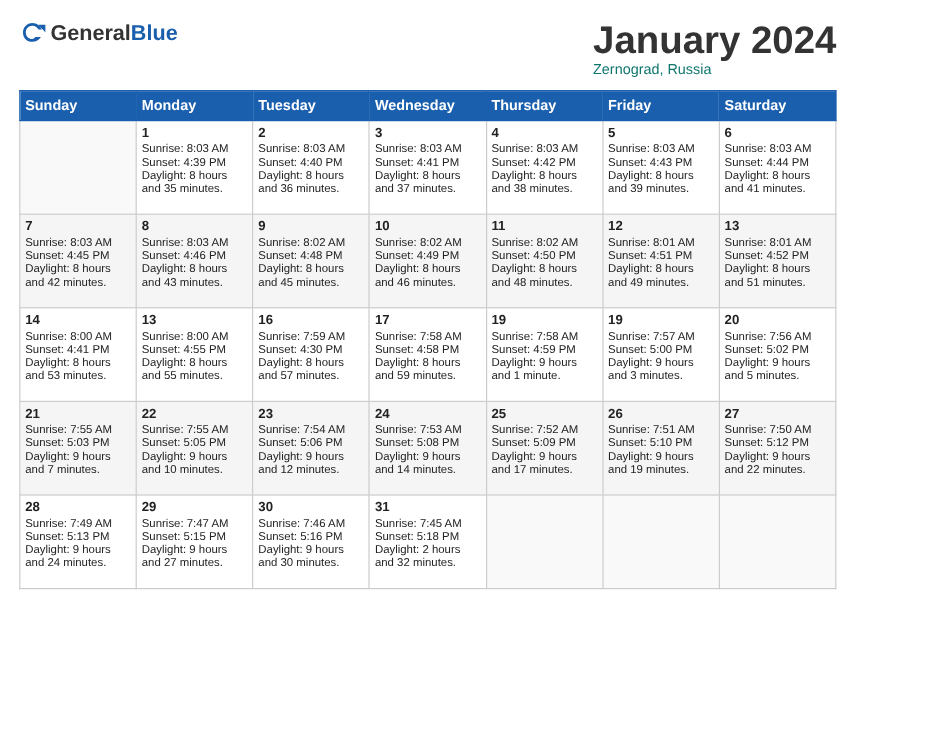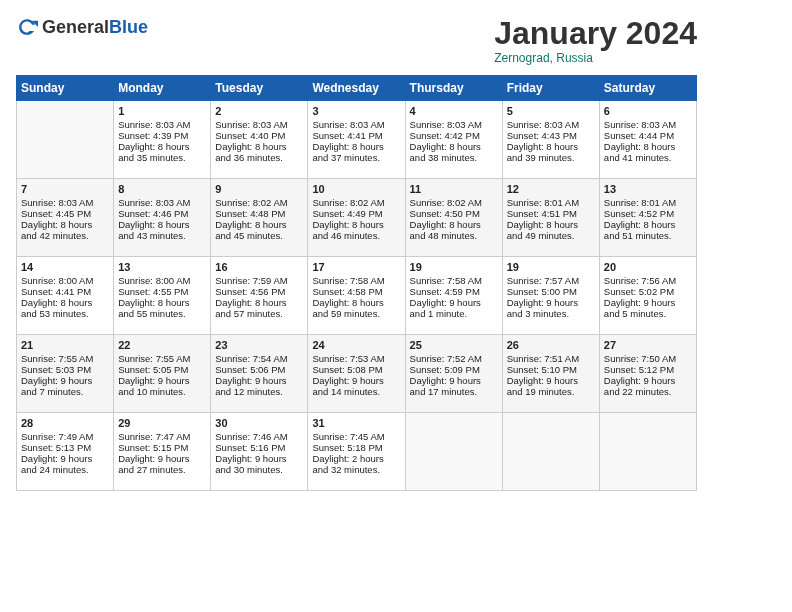--- a/index.html
+++ b/index.html
@@ -208,21 +208,21 @@
           </td>
           <td>
             <span class="day-num">13</span>
             <div>Sunrise: 8:00 AM</div>
             <div>Sunset: 4:55 PM</div>
             <div>Daylight: 8 hours and 55 minutes.</div>
           </td>
           <td>
             <span class="day-num">16</span>
             <div>Sunrise: 7:59 AM</div>
-            <div>Sunset: 4:56 PM</div>
+            <div>Sunset: 4:30 PM</div>
             <div>Daylight: 8 hours and 57 minutes.</div>
           </td>
           <td>
             <span class="day-num">17</span>
             <div>Sunrise: 7:58 AM</div>
             <div>Sunset: 4:58 PM</div>
             <div>Daylight: 8 hours and 59 minutes.</div>
           </td>
           <td>
             <span class="day-num">19</span>

